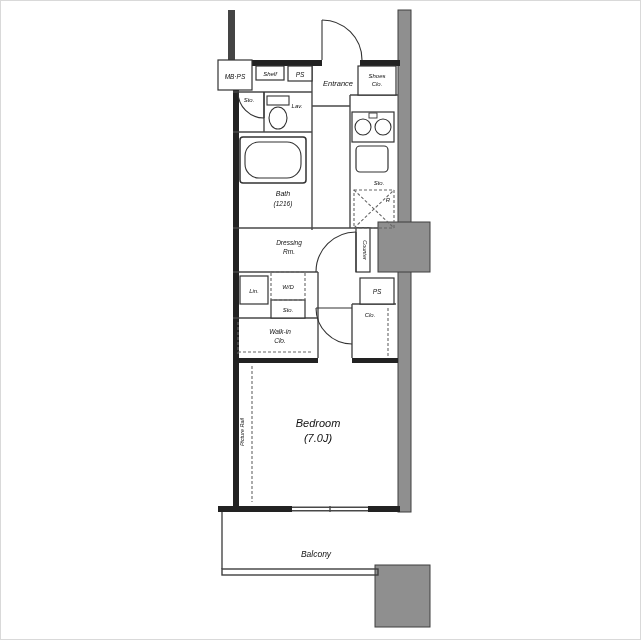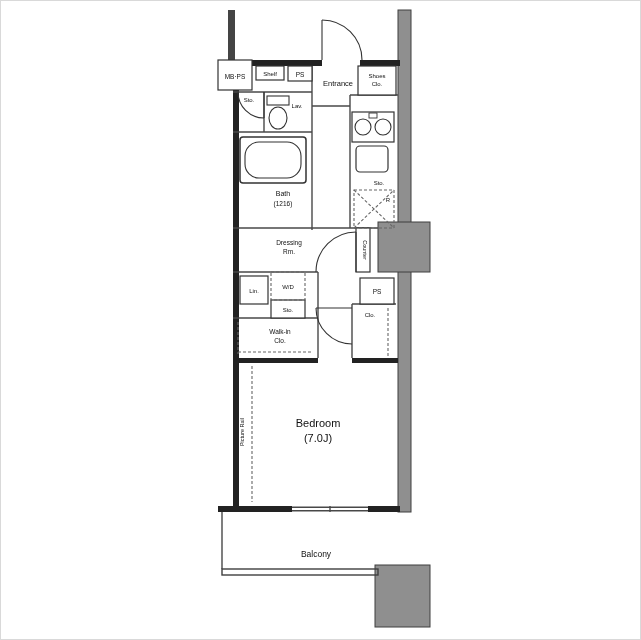--- a/index.html
+++ b/index.html
@@ -1,16 +1,16 @@
 <!DOCTYPE html>
 <html><head>
 <meta charset="utf-8">
 <style>
   html,body{margin:0;padding:0;background:#ffffff;}
-  .frame{width:507px;height:640px;position:relative;}
+  .frame{width:507px;height:640px;position:relative;font-style:italic;}
   svg{display:block;}
   .lbl{font-family:"Liberation Sans","DejaVu Sans",sans-serif;fill:#111;}
   .wall{fill:#222222;stroke:none;}
   .gray{fill:#8f8f8f;stroke:#3f3f3f;stroke-width:1;}
   .thin{stroke:#484848;stroke-width:1.4;fill:none;}
   .fix{stroke:#333333;fill:#ffffff;}
   .fixn{stroke:#333333;fill:none;}
   .dash{stroke:#666666;stroke-width:1.1;fill:none;stroke-dasharray:3 2;}
   .arc{stroke:#333333;stroke-width:1.1;fill:none;}
   .box{fill:#ffffff;stroke:#333333;stroke-width:1.2;}

